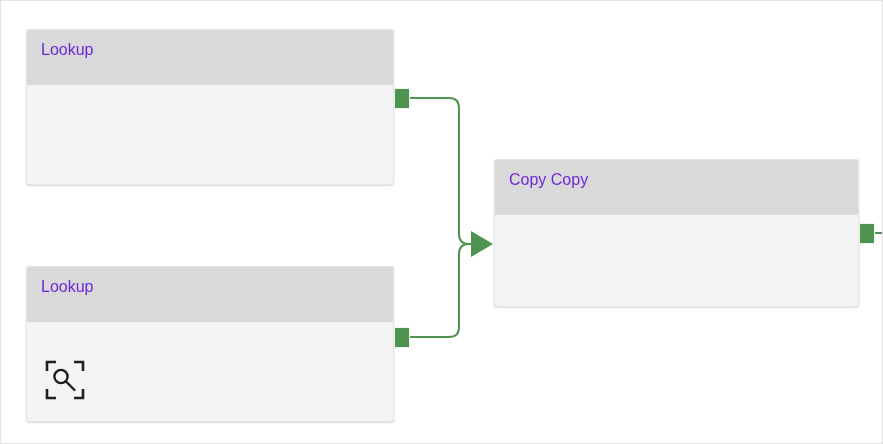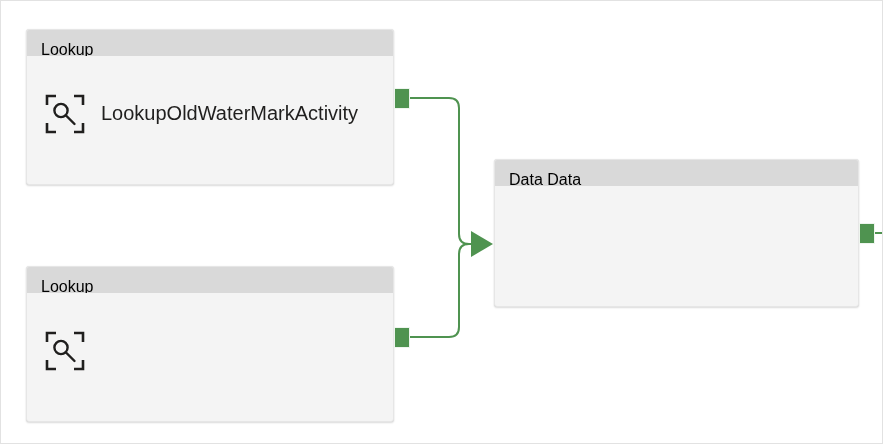--- a/index.html
+++ b/index.html
@@ -37,23 +37,23 @@
   .node {
     position: absolute;
     background: #f4f4f4;
     border: 1px solid #e6e6e6;
     border-radius: 3px;
     box-shadow: 0 1px 2px rgba(0,0,0,0.14), 0 0 1px rgba(0,0,0,0.10);
     box-sizing: border-box;
     overflow: hidden;
   }
   .node-header {
-    height: 26px;
+    height: 55px;
     background: #d9d9d9;
-    color: #000000;
+    color: #6d28d9;
     font-size: 16px;
     line-height: 39px;
     padding: 0 0 0 14px;
     box-sizing: border-box;
     white-space: nowrap;
     overflow: hidden;
   }
   .node-body {
     position: relative;
     height: calc(100% - 39px);
@@ -114,35 +114,20 @@
 
     <path d="M 409 336 L 448 336 Q 458 336 458 326 L 458 253 Q 458 243 468 243 L 484 243" fill="none" stroke="#4f9350" stroke-width="2"></path>
 
     <polygon points="470,230 492,243 470,256" fill="#4f9350"></polygon>
 
     <path d="M 874 232 L 883 232" fill="none" stroke="#4f9350" stroke-width="2"></path>
   </svg>
 
   <div class="node" id="node-lookup-old">
     <div class="node-header">Lookup</div>
-    <div class="node-body">
-      <div class="node-icon">
-        <svg width="40" height="40" viewBox="0 0 40 40">
-          <g fill="none" stroke="#201f1e" stroke-width="2.6" stroke-linecap="butt">
-            <polyline points="2,11 2,2 11,2"></polyline>
-            <polyline points="29,2 38,2 38,11"></polyline>
-            <polyline points="38,29 38,38 29,38"></polyline>
-            <polyline points="11,38 2,38 2,29"></polyline>
-          </g>
-          <circle cx="16" cy="16.5" r="6.6" fill="none" stroke="#201f1e" stroke-width="2.4"></circle>
-          <line x1="21" y1="21.5" x2="29.5" y2="30" stroke="#201f1e" stroke-width="2.4" stroke-linecap="round"></line>
-        </svg>
-      </div>
-      <div class="node-label">LookupOldWaterMarkActivity</div>
-    </div>
   </div>
   <div class="port" id="port-out-old"></div>
 
   <div class="node" id="node-lookup-new">
     <div class="node-header">Lookup</div>
     <div class="node-body">
       <div class="node-icon">
         <svg width="40" height="40" viewBox="0 0 40 40">
           <g fill="none" stroke="#201f1e" stroke-width="2.6" stroke-linecap="butt">
             <polyline points="2,11 2,2 11,2"></polyline>
@@ -152,17 +137,17 @@
           </g>
           <circle cx="16" cy="16.5" r="6.6" fill="none" stroke="#201f1e" stroke-width="2.4"></circle>
           <line x1="21" y1="21.5" x2="29.5" y2="30" stroke="#201f1e" stroke-width="2.4" stroke-linecap="round"></line>
         </svg>
       </div>
     </div>
   </div>
   <div class="port" id="port-out-new"></div>
 
   <div class="node" id="node-copy-data">
-    <div class="node-header">Data Data</div>
+    <div class="node-header">Copy Copy</div>
   </div>
   <div class="port" id="port-out-copy"></div>
 
 </div>
 
 </body></html>

